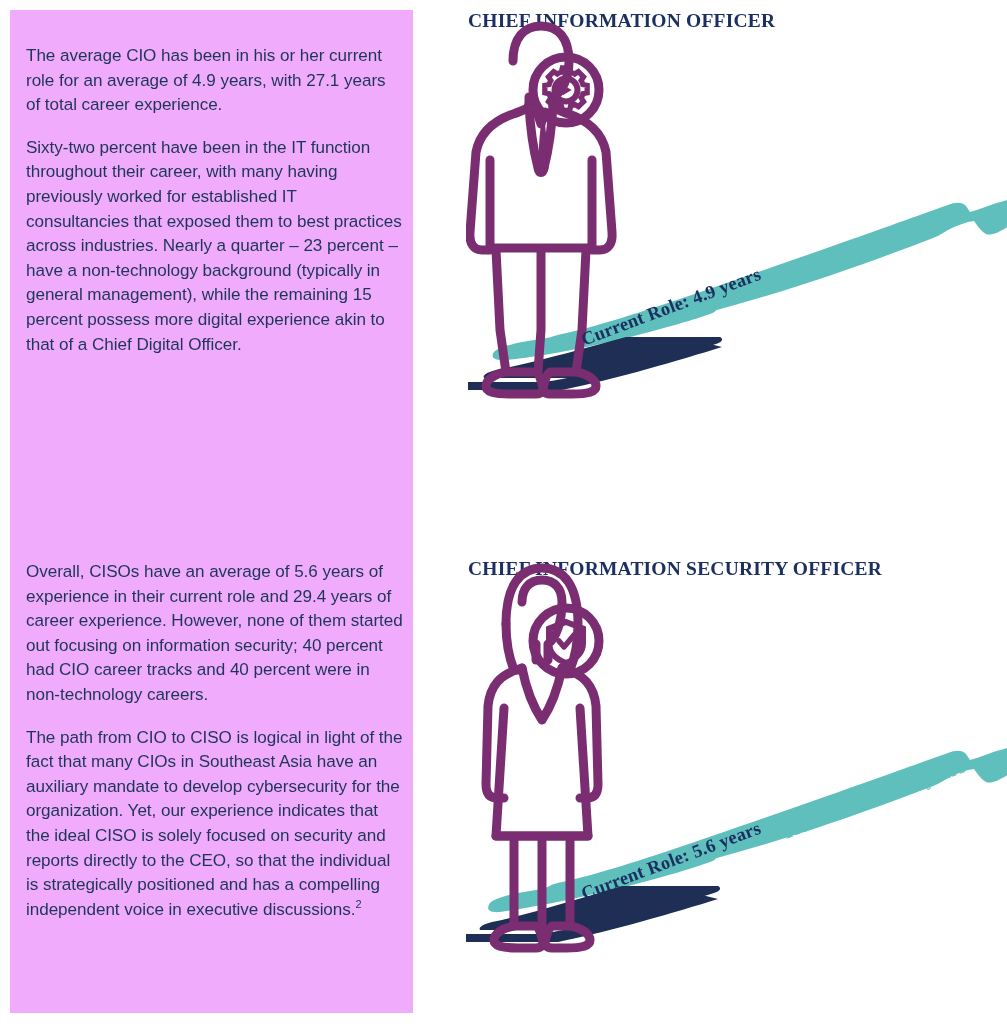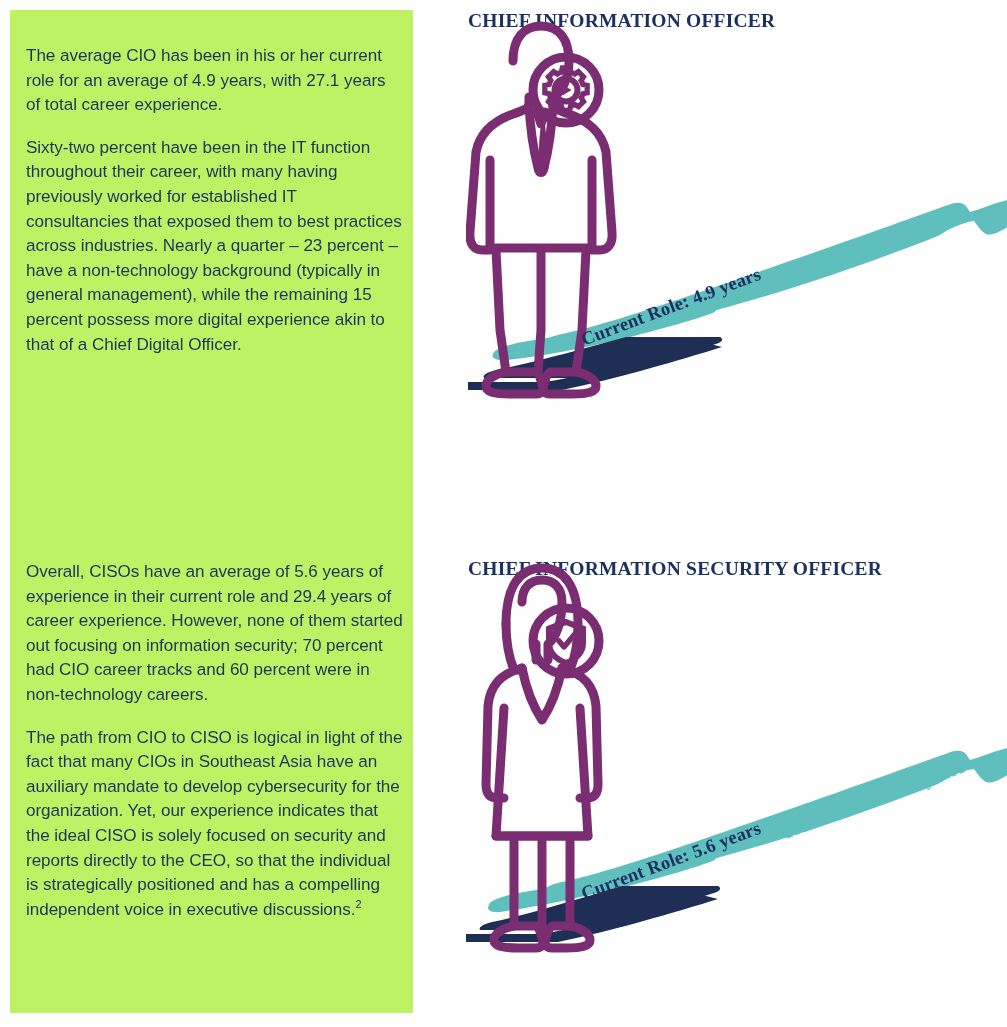--- a/index.html
+++ b/index.html
@@ -6,21 +6,21 @@
   body{
     width:1007px;height:1027px;position:relative;overflow:hidden;
     font-family:"Liberation Sans","DejaVu Sans",sans-serif;
     color:#1d3557;
   }
   .stage{position:absolute;inset:0;}
 
   
   .panel{
     position:absolute;left:10px;top:10px;width:403px;height:1003px;
-    background:#bef264;
+    background:#f0abfc;
   }
   .txt-block{position:absolute;left:16px;width:378px;}
   .txt-block p{
     margin:0 0 18px 0;
     font-size:17.1px;line-height:1.44;
     color:#1d3557;
     font-family:"Liberation Sans","DejaVu Sans",sans-serif;
     letter-spacing:-0.05px;
   }
   .txt-block p:last-child{margin-bottom:0;}
@@ -65,21 +65,21 @@
 <div class="stage">
 
   <div class="panel">
 
     <div class="txt-block" id="cio-text">
       <p>The average CIO has been in his or her current role for an average of 4.9 years, with 27.1 years of total career experience.</p>
       <p> Sixty-two percent have been in the IT function throughout their career, with many having previously worked for established IT consultancies that exposed them to best practices across industries. Nearly a quarter – 23 percent – have a non-technology background (typically in general management), while the remaining 15 percent possess more digital experience akin to that of a Chief Digital Officer.</p>
     </div>
 
     <div class="txt-block" id="ciso-text">
-      <p>Overall, CISOs have an average of 5.6 years of experience in their current role and 29.4 years of career experience. However, none of them started out focusing on information security; 70 percent had CIO career tracks and 60 percent were in non-technology careers.</p>
+      <p>Overall, CISOs have an average of 5.6 years of experience in their current role and 29.4 years of career experience. However, none of them started out focusing on information security; 40 percent had CIO career tracks and 40 percent were in non-technology careers.</p>
       <p><span>The path from CIO to CISO is logical in light of the fact that many CIOs in Southeast Asia have an auxiliary mandate to develop cybersecurity for the organization. Yet, our experience indicates that the ideal CISO is solely focused on security and reports directly to the CEO, so that the individual is strategically positioned and has a compelling independent voice in executive discussions.</span><sup>2</sup></p>
     </div>
 
   </div>
 
   <div class="right">
 
     <div class="section" id="sec-cio">
       <div class="sec-title">CHIEF INFORMATION OFFICER</div>
 

